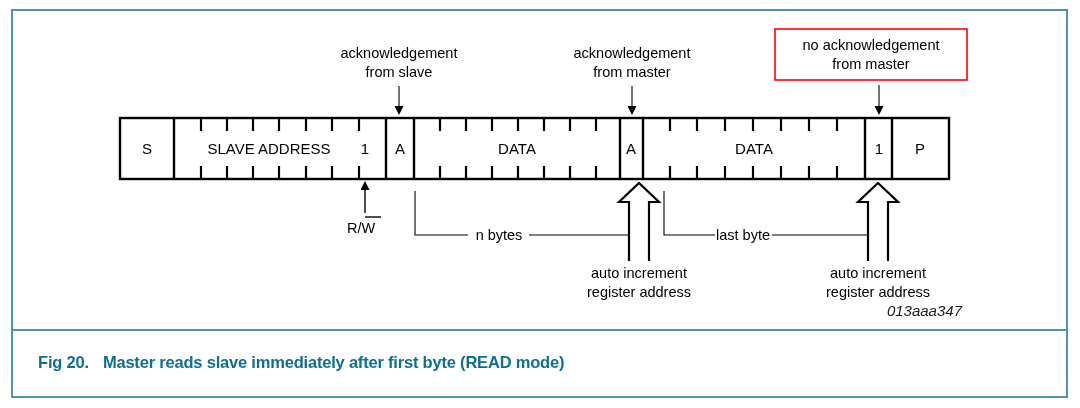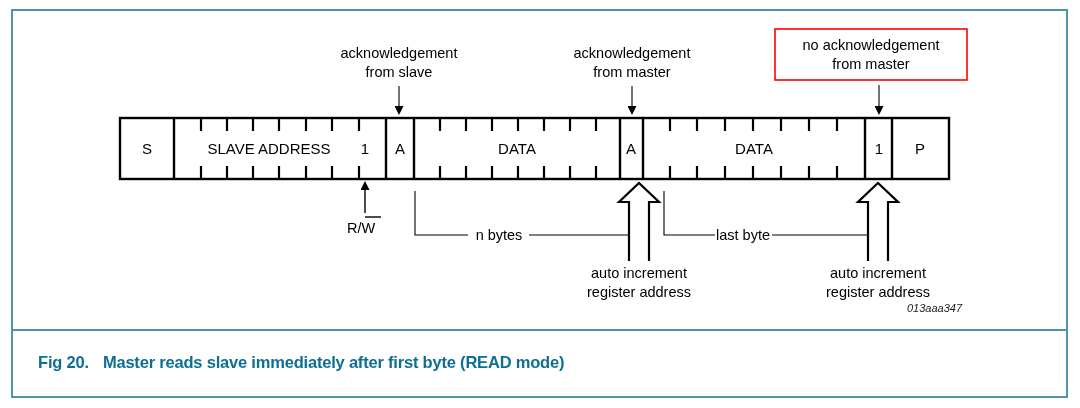--- a/index.html
+++ b/index.html
@@ -18,21 +18,21 @@
     border-top:2px solid #4f95aa;box-sizing:border-box;
   }
   #figure-caption{
     position:absolute;left:25px;top:22px;
     font-size:16.5px;font-weight:bold;color:#0d6f92;
     letter-spacing:-0.2px;white-space:nowrap;
   }
   #figure-caption .cap-num{margin-right:14px;}
   #figure-id{
     position:absolute;right:104px;top:291px;
-    font-size:11px;font-style:italic;color:#1a1a1a;
+    font-size:15px;font-style:italic;color:#1a1a1a;
     font-family:"Liberation Sans","DejaVu Sans",sans-serif;
   }
   svg{position:absolute;left:0;top:0;}
   .fld-label{
     font-family:"Liberation Sans","DejaVu Sans",sans-serif;
     font-size:15px;fill:#000;text-anchor:middle;
   }
   .anno-text{
     font-family:"Liberation Sans","DejaVu Sans",sans-serif;
     font-size:14.5px;fill:#000;text-anchor:middle;

